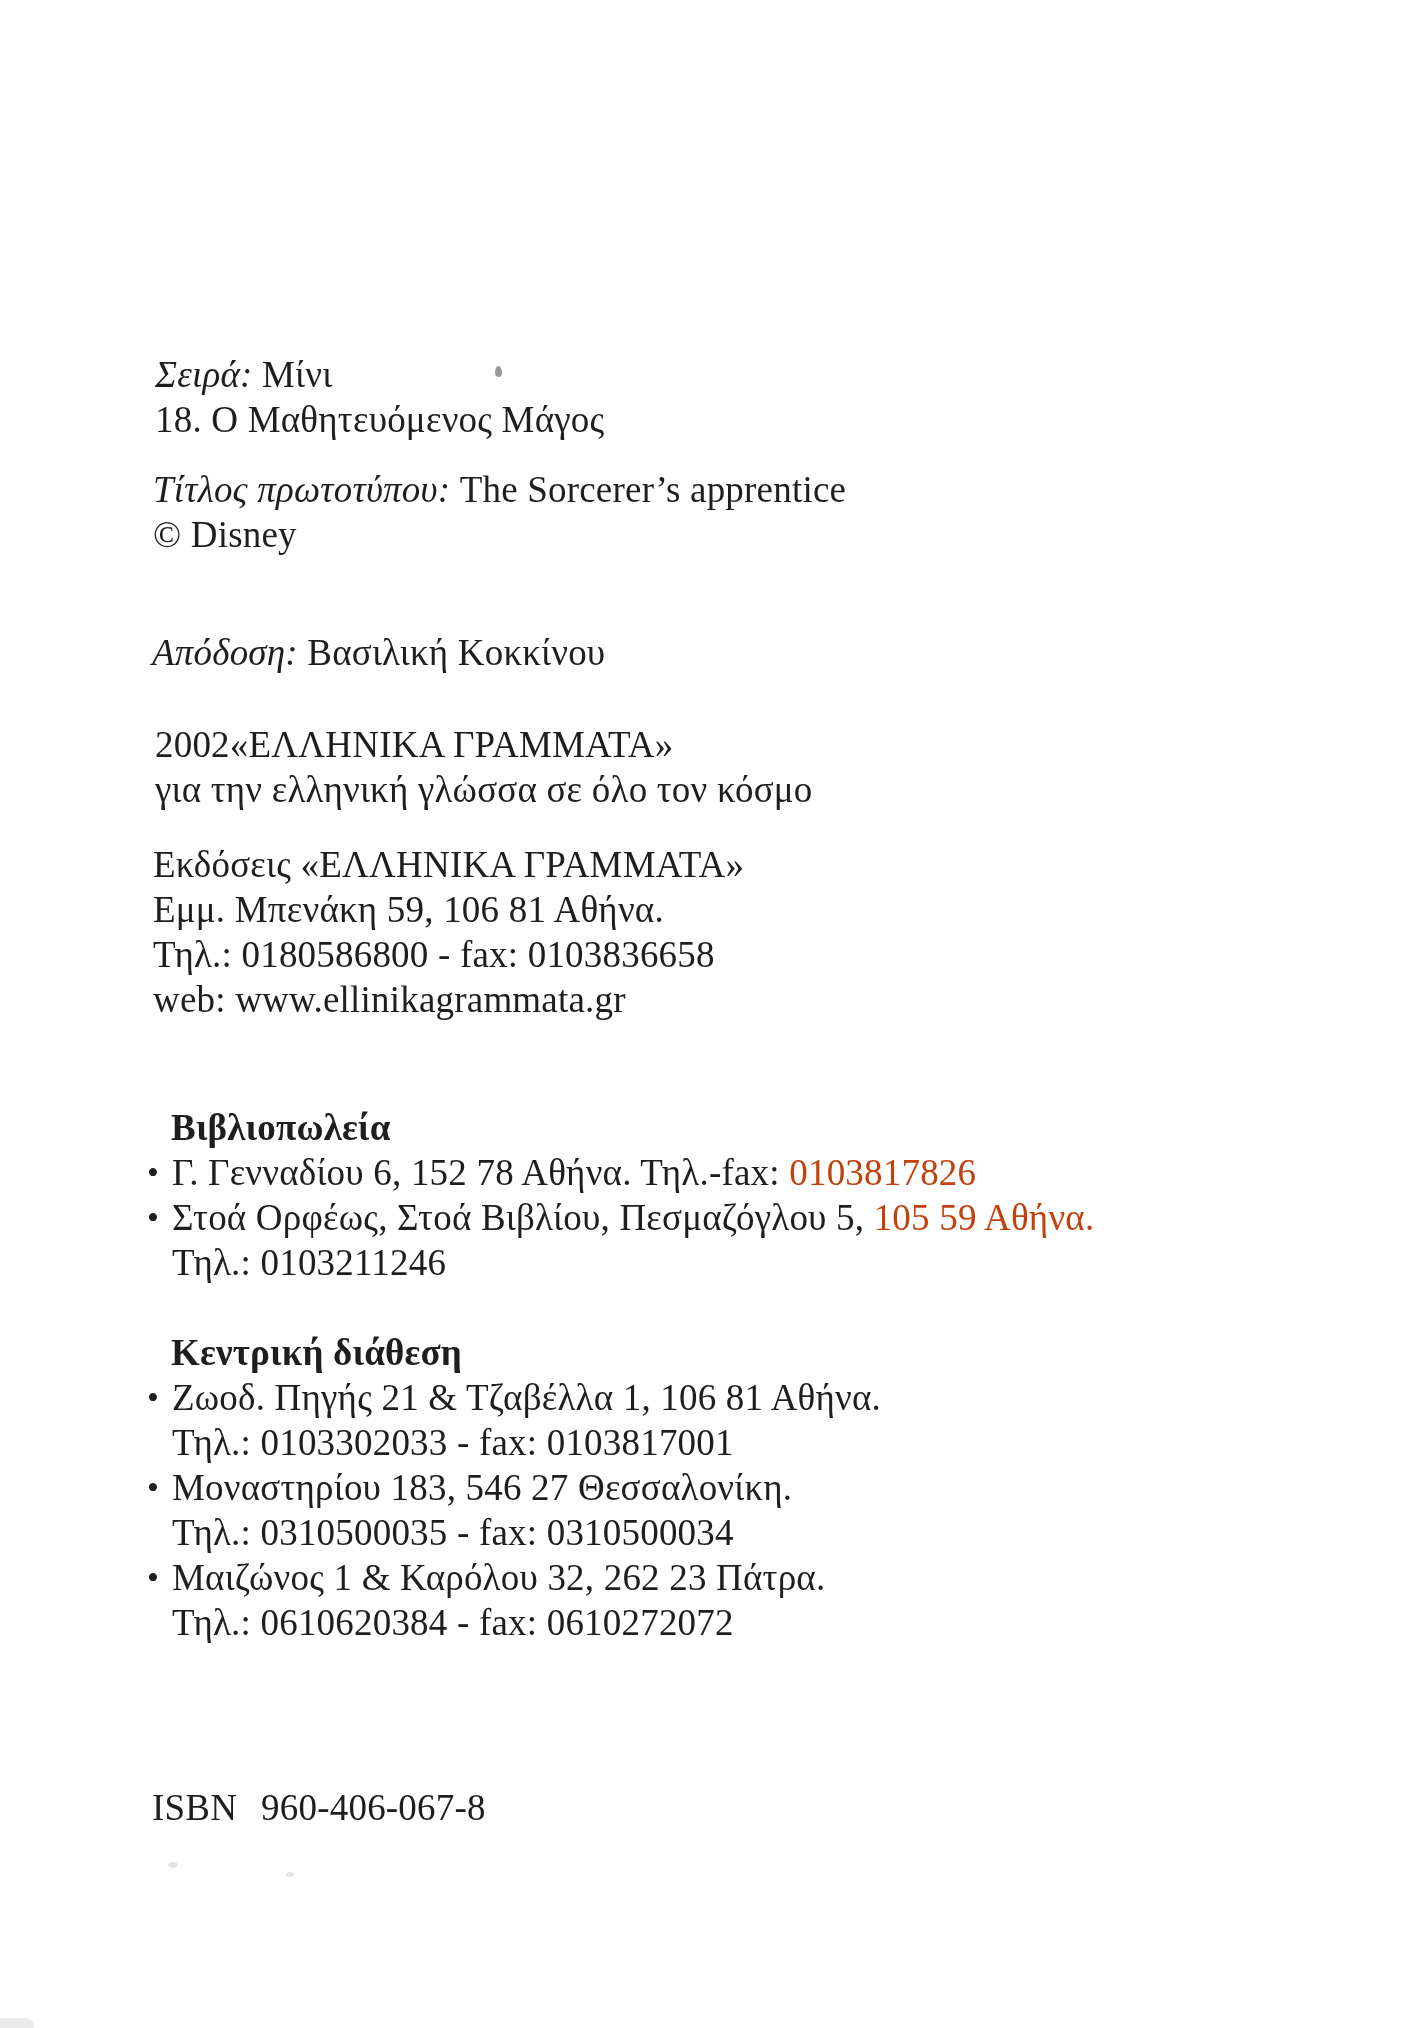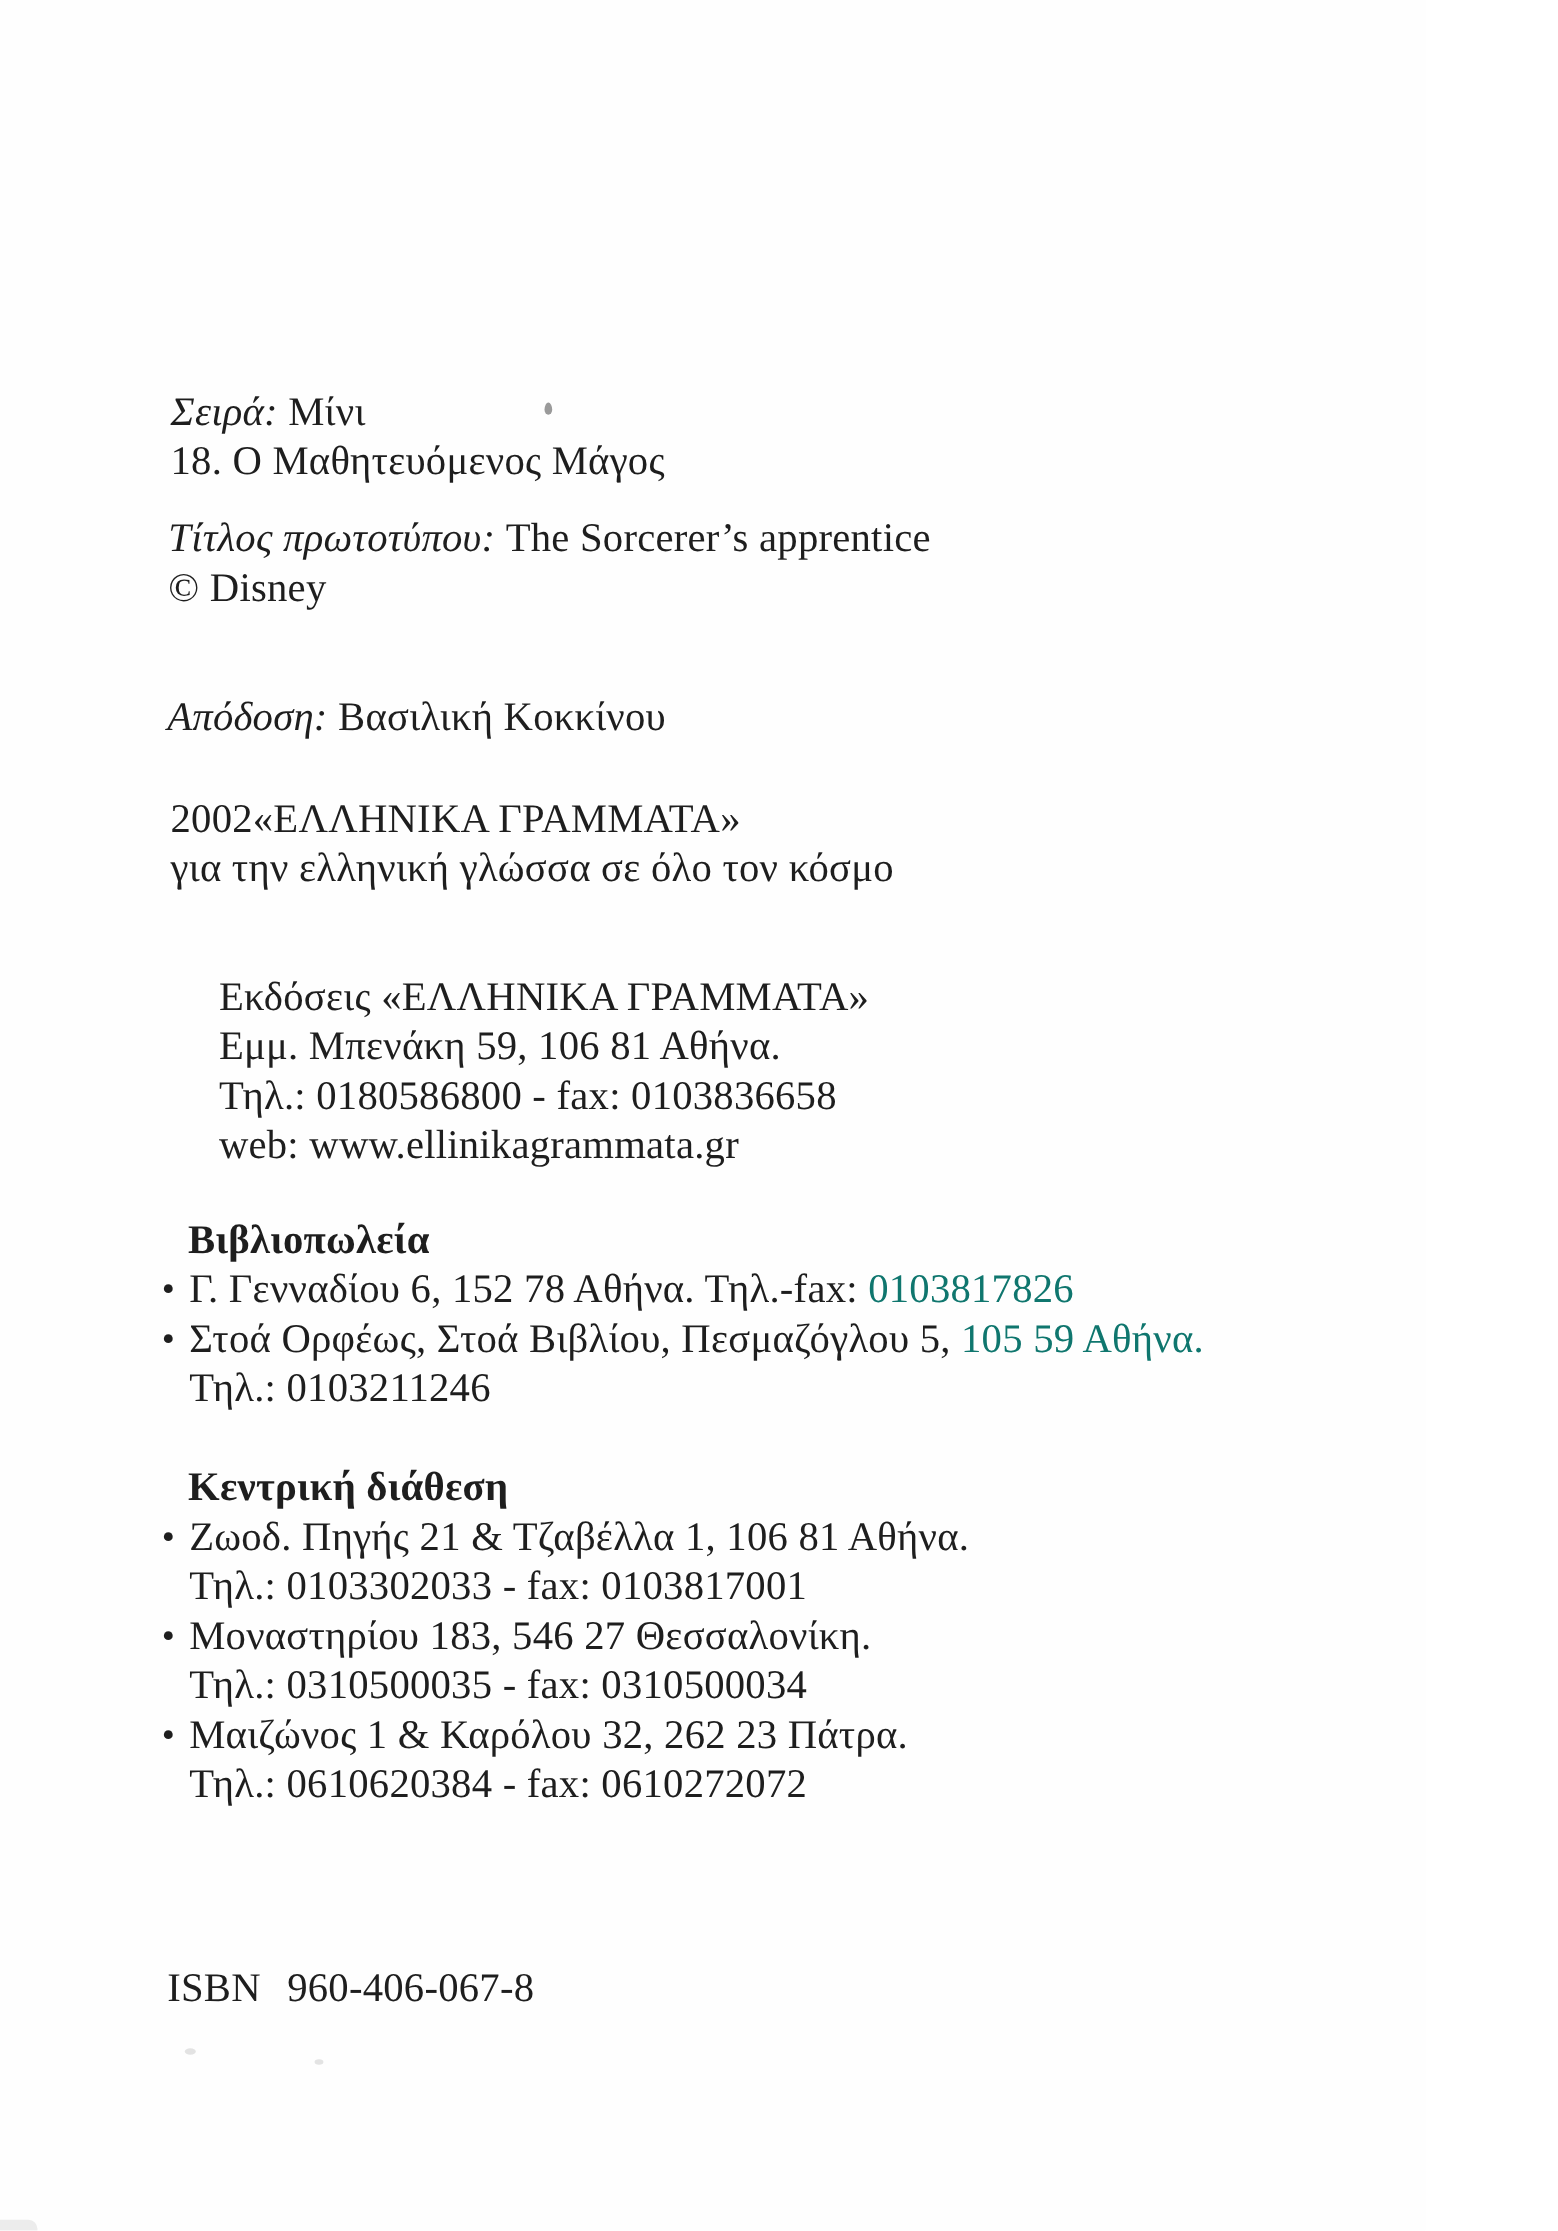--- a/index.html
+++ b/index.html
@@ -15,21 +15,21 @@
     overflow: hidden;
     font-family: "Liberation Serif", "DejaVu Serif", serif;
     font-size: 37px;
     line-height: 45px;
     color: #1e1e1e;
     letter-spacing: 0.2px;
   }
   .block { position: absolute; white-space: nowrap; }
   .it { font-style: italic; }
   .bold { font-weight: bold; margin-left: 24px; }
-  .faded { color: #0f766e; filter: blur(0.5px); }
+  .faded { color: #c2410c; filter: blur(0.5px); }
   .bullet-item { position: relative; padding-left: 25px; }
   .bullet-marker {
     position: absolute;
     left: 0;
     top: 0;
     font-size: 34px;
   }
   .isbn-num { margin-left: 24px; }
   .speck {
     position: absolute;
@@ -70,21 +70,21 @@
   <div class="block" style="top:467px; left:153px;">
     <div><span class="it">Τίτλος πρωτοτύπου:</span><span> The Sorcerer’s apprentice</span></div>
     <div>© Disney</div>
   </div>
 
   <div class="block" style="top:722px; left:155px;">
     <div>2002«ΕΛΛΗΝΙΚΑ ΓΡΑΜΜΑΤΑ»</div>
     <div>για την ελληνική γλώσσα σε όλο τον κόσμο</div>
   </div>
 
-  <div class="block" style="top:884px; left:153px;margin-left:46px;">
+  <div class="block" style="top:842px; left:153px;">
     <div>Εκδόσεις «ΕΛΛΗΝΙΚΑ ΓΡΑΜΜΑΤΑ»</div>
     <div>Εμμ. Μπενάκη 59, 106 81 Αθήνα.</div>
     <div>Τηλ.: 0180586800 - fax: 0103836658</div>
     <div>web: www.ellinikagrammata.gr</div>
   </div>
 
   <div class="block" style="top:1105px; left:147px;">
     <div class="bold">Βιβλιοπωλεία</div>
     <div class="bullet-item">
       <span class="bullet-marker">•</span><span>Γ. Γενναδίου 6, 152 78 Αθήνα. Τηλ.-fax:</span><span class="faded"> 0103817826</span>

